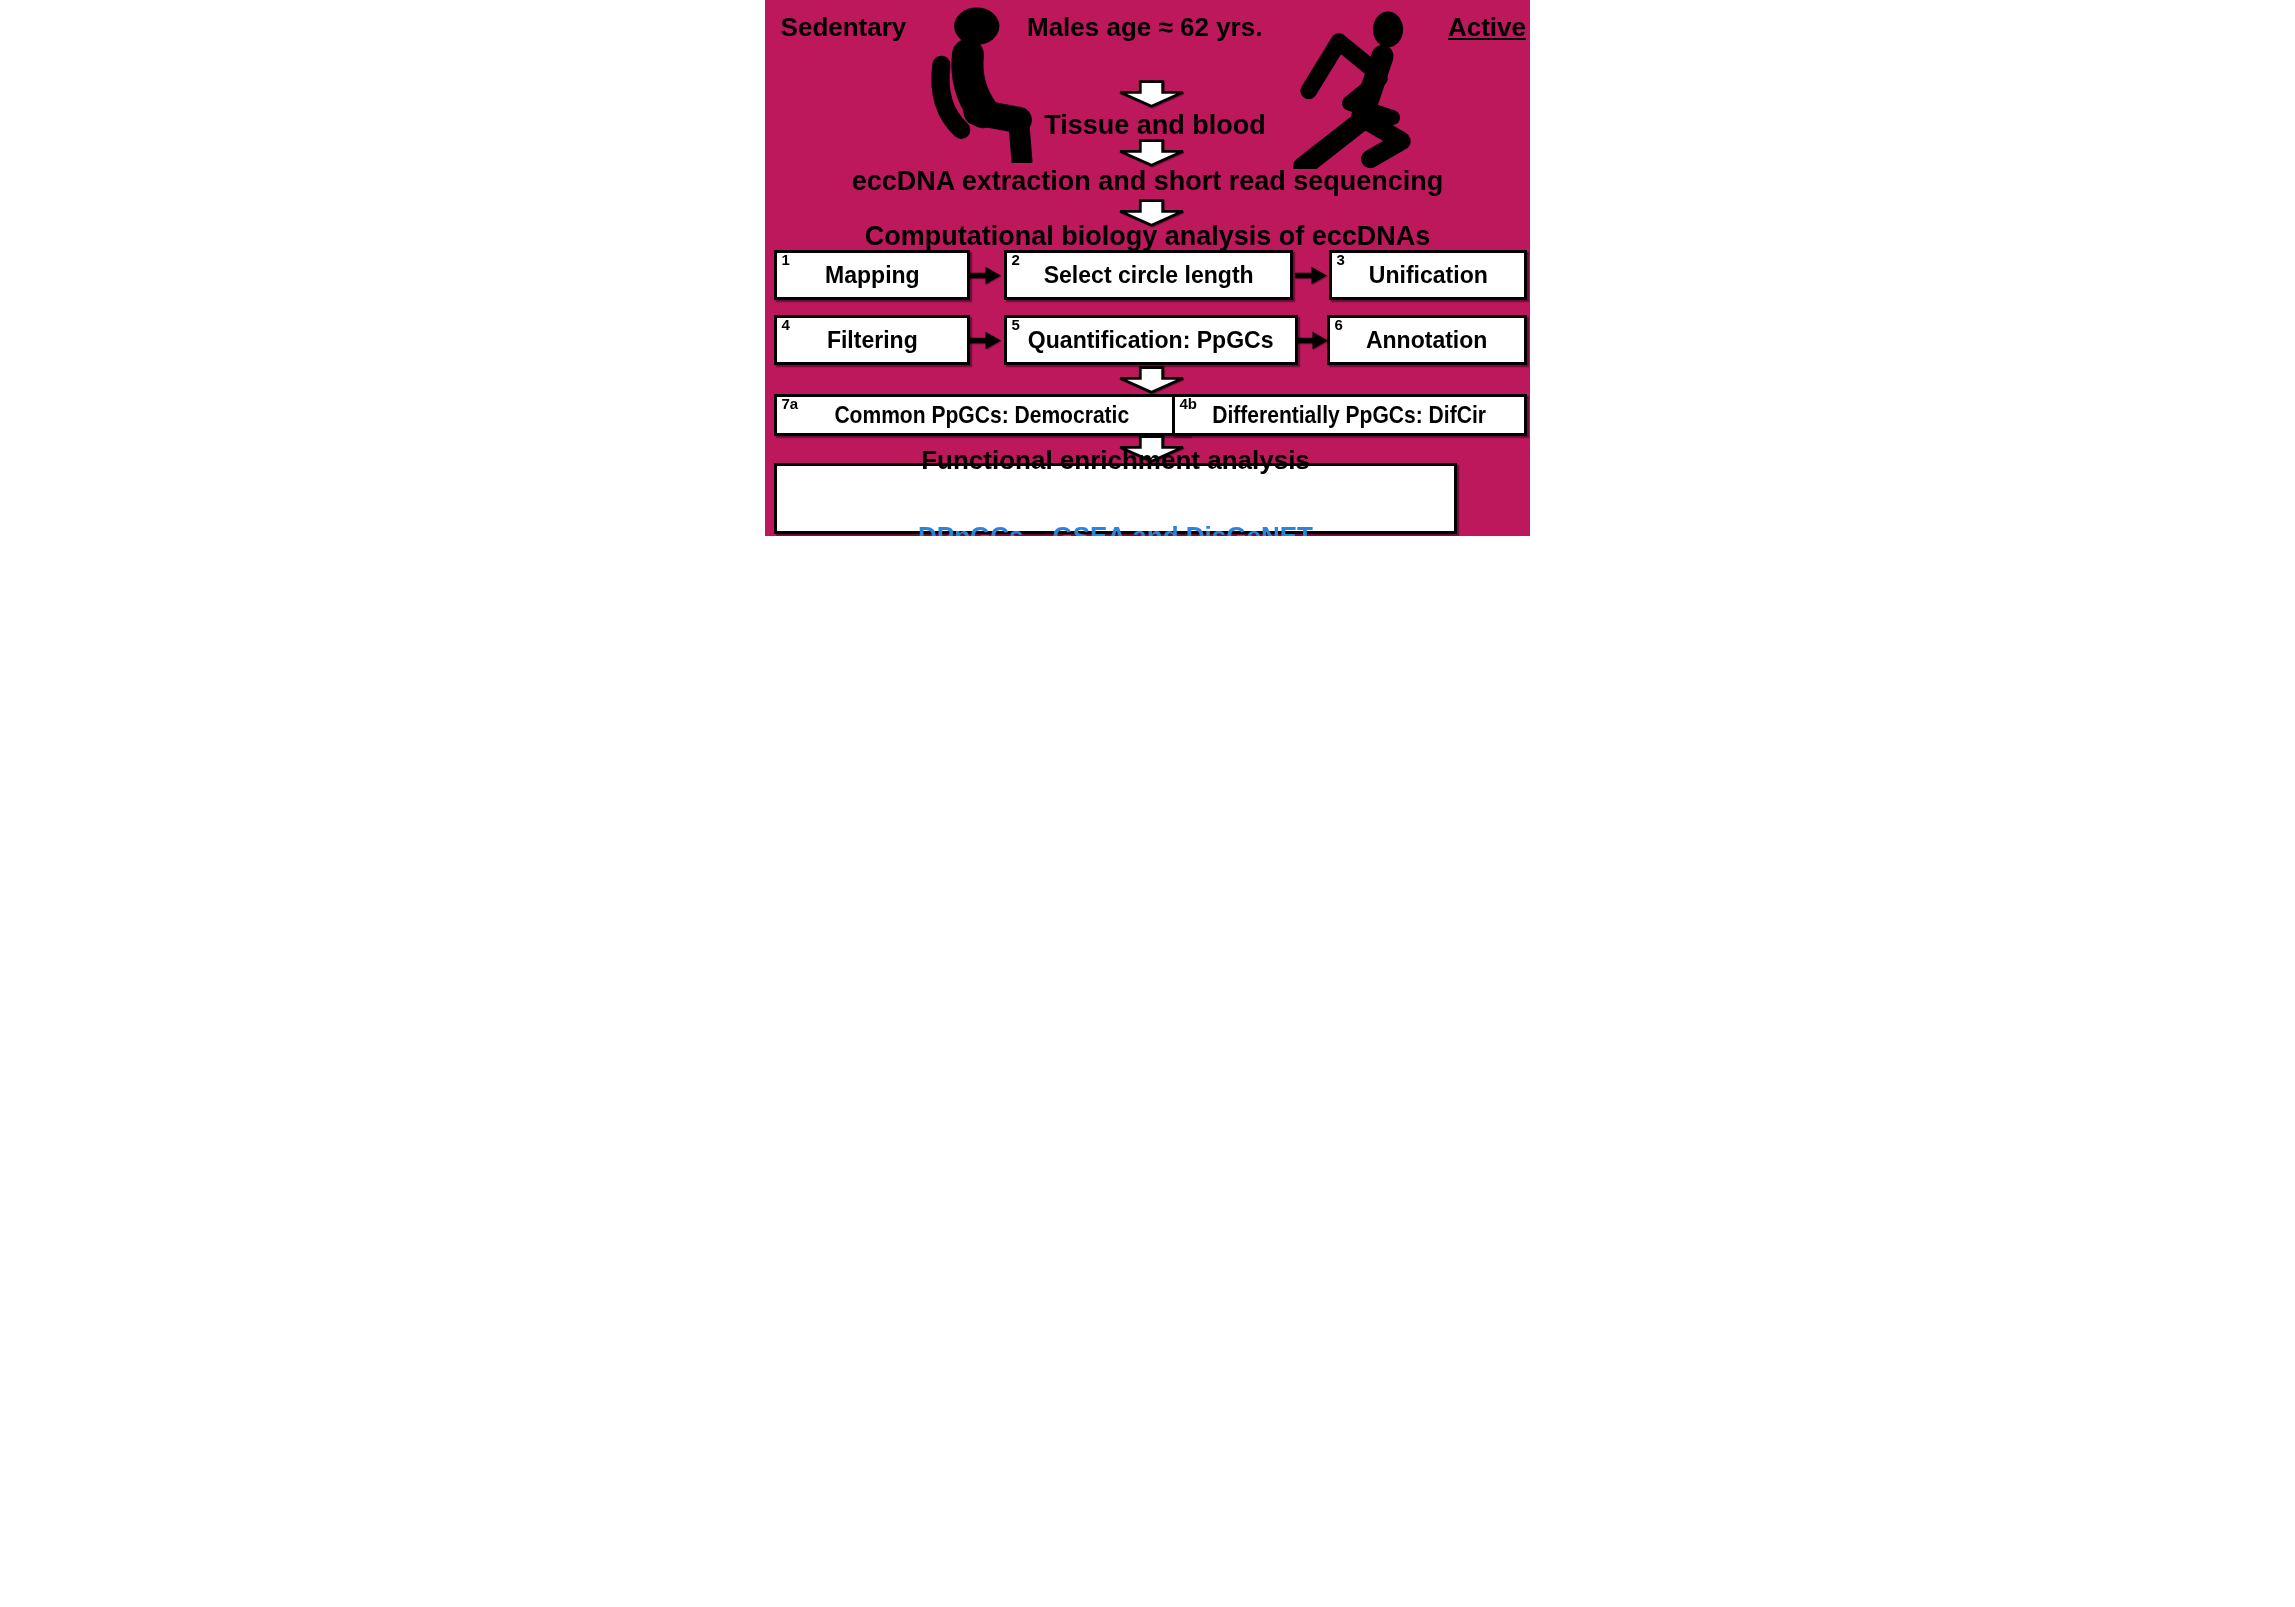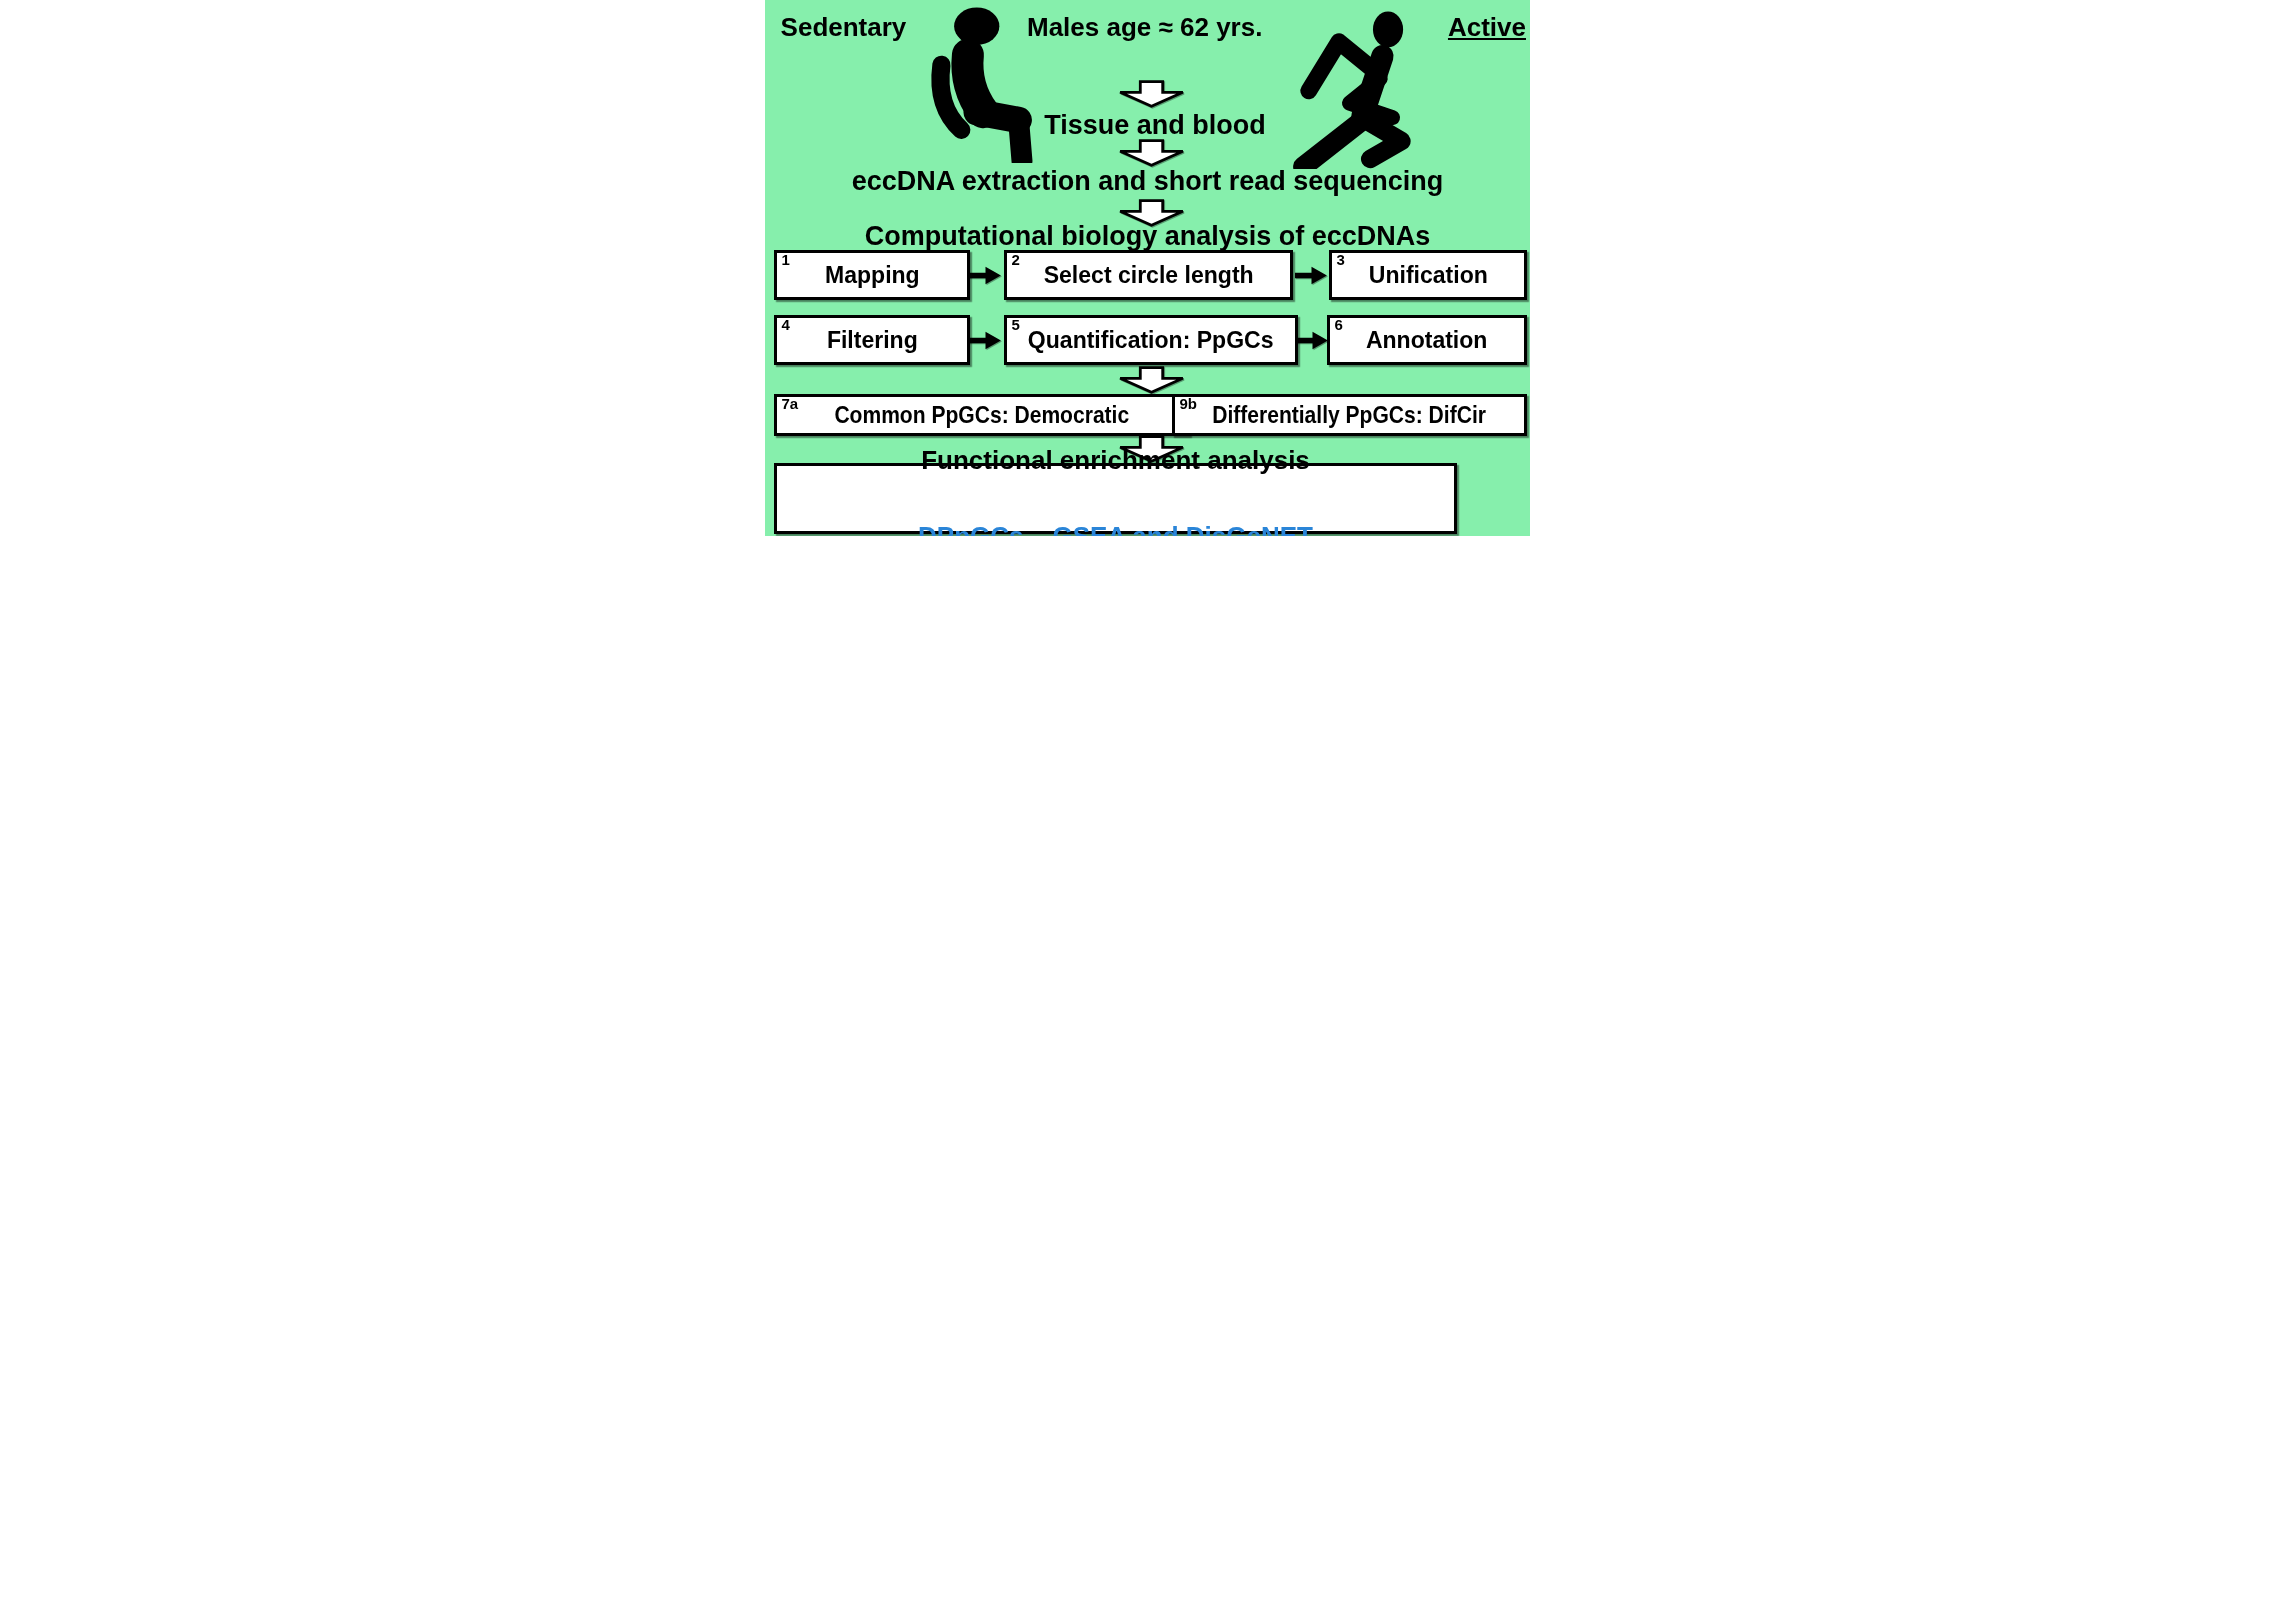--- a/index.html
+++ b/index.html
@@ -1,18 +1,18 @@
 <!DOCTYPE html>
 <html style="font-size:9px"><head>
 <meta charset="utf-8">
 <style>
   html,body{margin:0;padding:0;background:#ffffff;}
   #canvas{
     position:relative;width:765px;height:536px;margin:0 auto;
-    background:#86efac;overflow:hidden;
+    background:#be185d;overflow:hidden;
     font-family:"Liberation Sans","DejaVu Sans",sans-serif;
     font-weight:bold;color:#000;
   }
   .abs{position:absolute;}
   .hdr{font-size:26px;font-weight:bold;white-space:nowrap;}
   .step{font-size:27px;font-weight:bold;text-align:center;white-space:nowrap;}
   .box{
     position:absolute;box-sizing:border-box;border:3.3px solid #000;background:#fff;
     box-shadow:1.7px 2.2px 1.1px rgba(0,0,0,0.45);
     display:flex;align-items:center;justify-content:center;
@@ -134,21 +134,21 @@
     <svg width="73" height="28" viewBox="0 0 130 50">
       <path d="M45,3 L85,3 L85,22 L121,22 L65,47 L9,22 L45,22 Z" fill="#fff" stroke="#000" stroke-width="5" stroke-linejoin="miter"></path>
     </svg>
   </div>
 
   <div class="box box7" style="left:9px;top:394px;width:416px;height:42px;">
     <span class="num">7a</span>
     <span class="lbl">Common PpGCs: Democratic</span>
   </div>
   <div class="box box7" style="left:407px;top:394px;width:355px;height:42px;">
-    <span class="num">9b</span>
+    <span class="num">4b</span>
     <span class="lbl">Differentially PpGCs: DifCir</span>
   </div>
 
   <div class="arrow-wrap" style="left:350px;top:435px;">
     <svg width="73" height="28" viewBox="0 0 130 50">
       <path d="M45,3 L85,3 L85,22 L121,22 L65,47 L9,22 L45,22 Z" fill="#fff" stroke="#000" stroke-width="5" stroke-linejoin="miter"></path>
     </svg>
   </div>
 
   <div class="box finalbox" style="left:9px;top:463px;width:683px;height:71px;">

